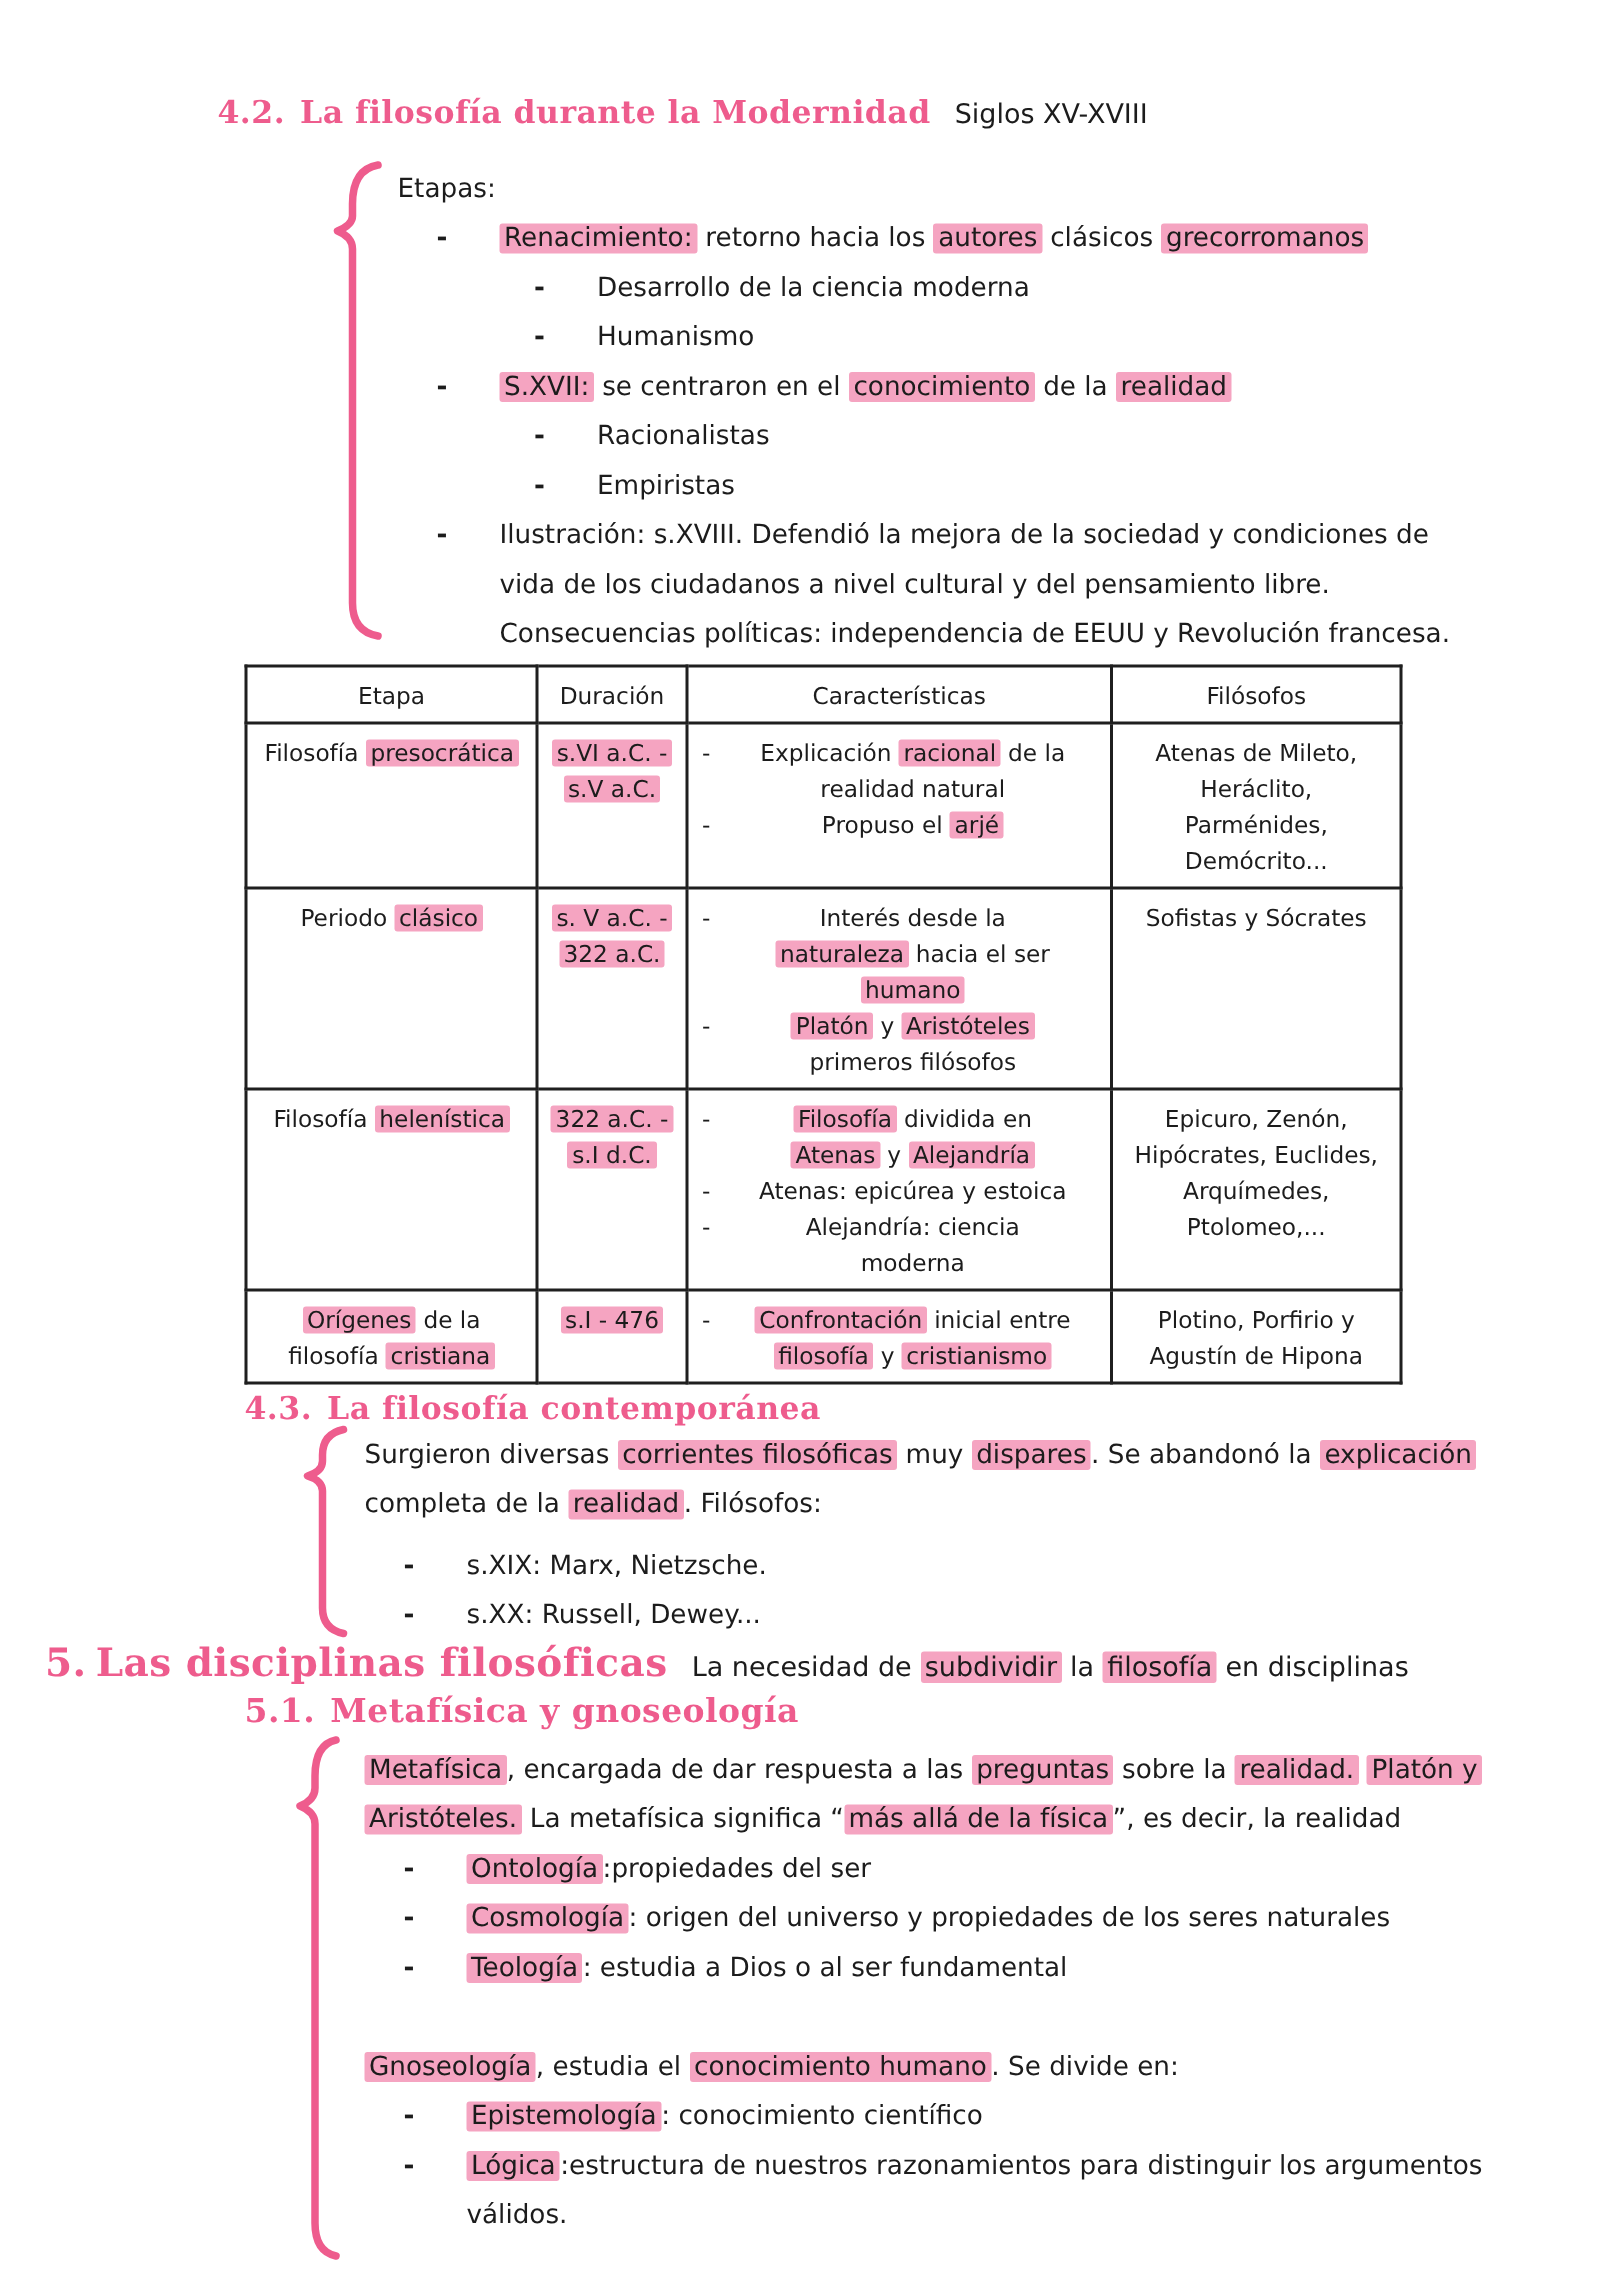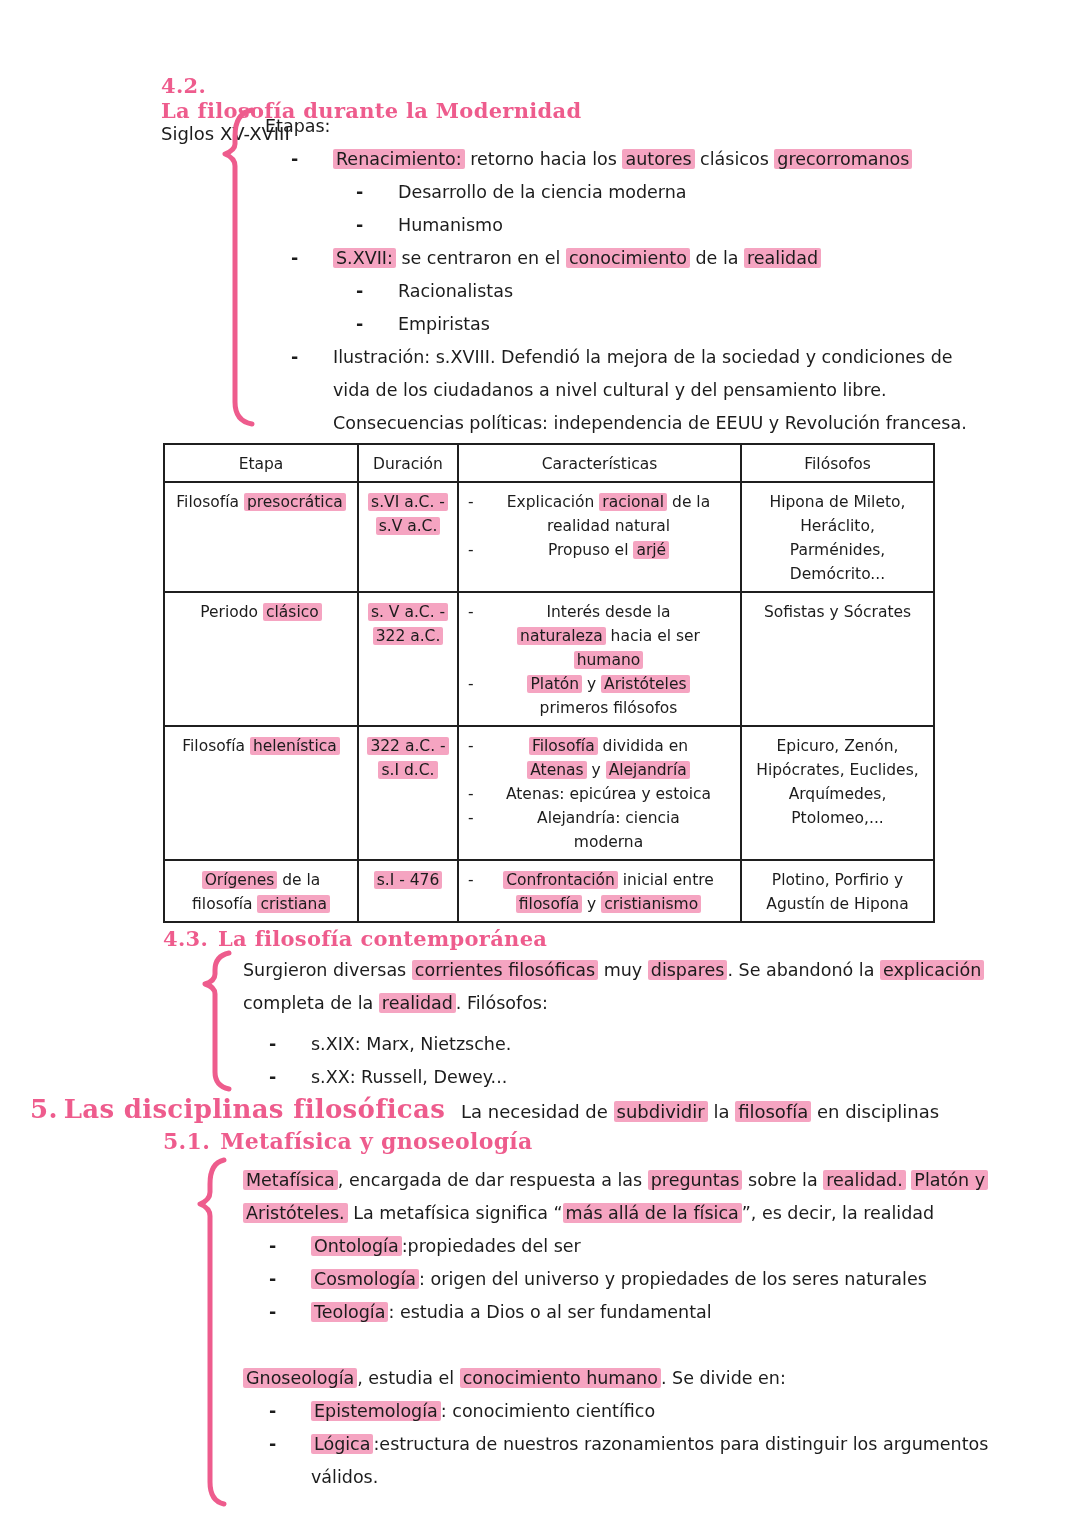--- a/index.html
+++ b/index.html
@@ -38,21 +38,21 @@
   th{font-weight:400;height:34px;vertical-align:middle;}
   td{text-align:center;}
   .cbullet{display:grid;grid-template-columns:30px 1fr;}
   .cbullet .dash{text-align:left;padding-left:4px;}
   .cbullet .ctext{text-align:center;padding-right:12px;}
   svg.brace{display:block;}
 </style>
 </head>
 <body>
 
-<div id="h42" class="abs heading" style="left:145px;top:73px;flex-direction:column;">
+<div id="h42" class="abs heading" style="left:145px;top:62px;">
   <span class="fancy num">4.2.</span>
   <span class="fancy">La filosofía durante la Modernidad</span>
   <span class="sub">Siglos XV-XVIII</span>
 </div>
 
 <svg class="brace abs" style="left:220px;top:106px;" width="36" height="322" viewBox="0 0 36 322">
   <path d="M 32 4 Q 15 7 15 30 L 15 38 Q 15 44 5 48 Q 15 52 15 60 L 15 296 Q 15 315 32 318" fill="none" stroke="#ee5c8d" stroke-width="5" stroke-linecap="round" stroke-linejoin="round"></path>
 </svg>
 
 <div id="s42" class="abs block" style="left:265px;top:110px;width:770px;">
@@ -138,21 +138,21 @@
             </div>
           </div>
           <div class="cbullet">
             <span class="dash">-</span>
             <div class="ctext">
               <div style="min-height: 24px;"><span>Propuso el </span><span class="hl">arjé</span></div>
             </div>
           </div>
         </td>
         <td>
-          <div class="ln" style="min-height: 24px;"><span>Hipona de Mileto,</span></div>
+          <div class="ln" style="min-height: 24px;"><span>Atenas de Mileto,</span></div>
           <div class="ln" style="min-height: 24px;"><span>Heráclito,</span></div>
           <div class="ln" style="min-height: 24px;"><span>Parménides,</span></div>
           <div class="ln" style="min-height: 24px;"><span>Demócrito...</span></div>
         </td>
       </tr>
       <tr>
         <td style="height: 130px;">
           <div class="ln" style="min-height: 24px;"><span>Periodo </span><span class="hl">clásico</span></div>
         </td>
         <td>

